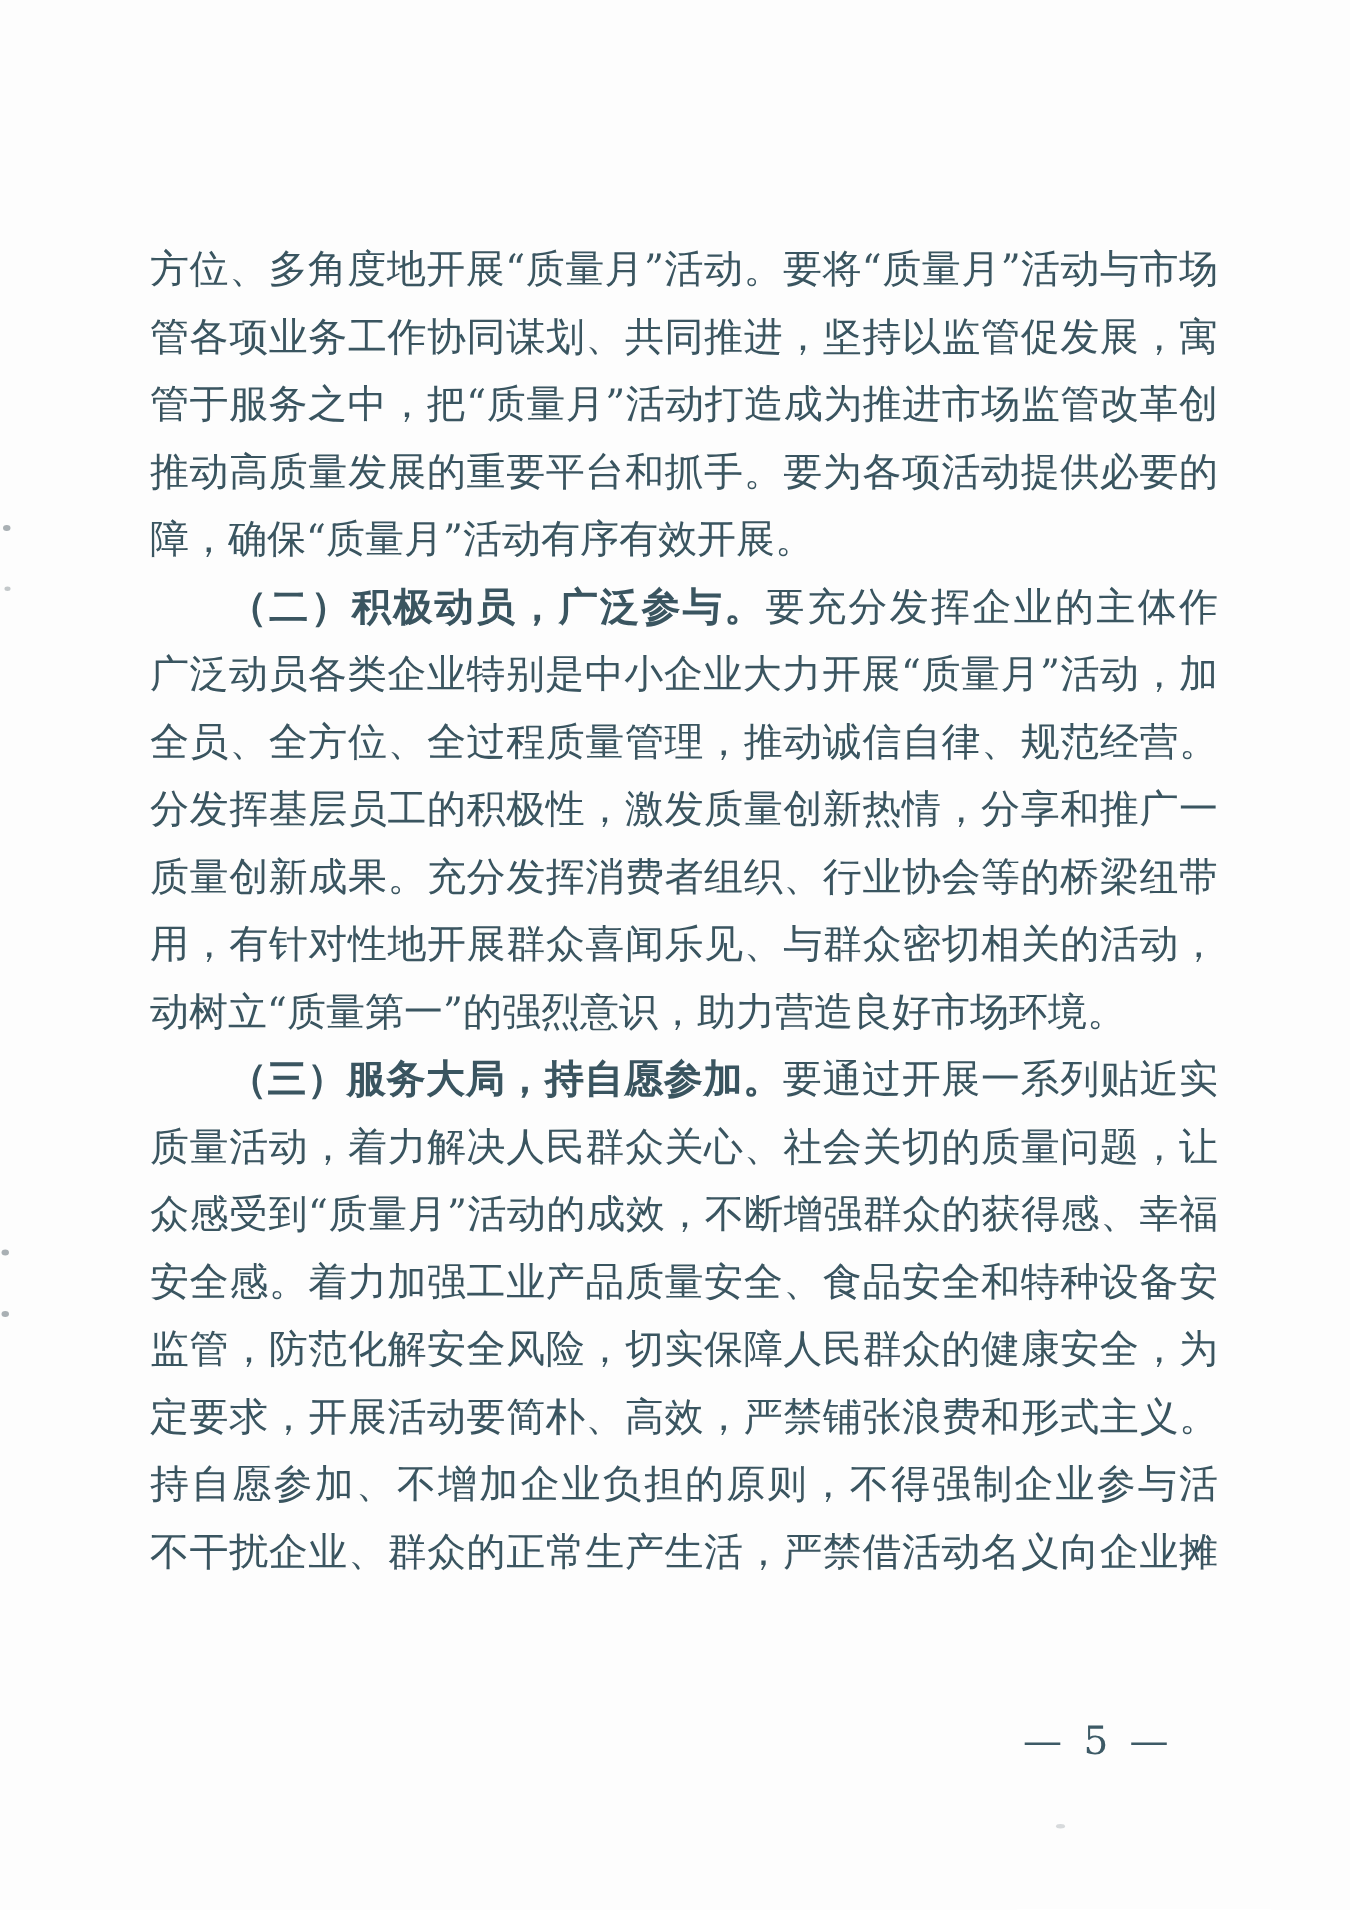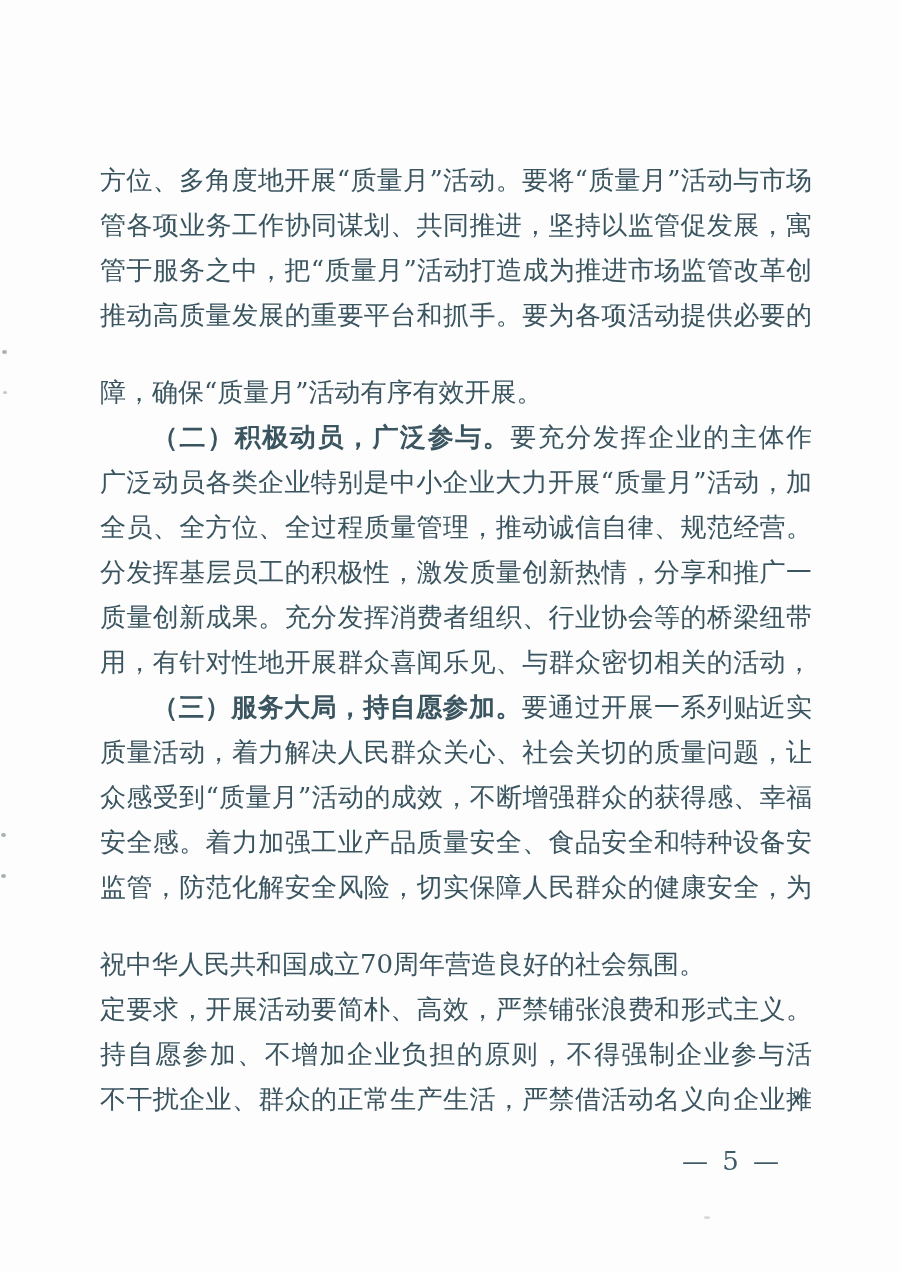--- a/index.html
+++ b/index.html
@@ -23,21 +23,20 @@
     line-height: 45px;
     font-size: 26px;
     letter-spacing: 0;
     text-align: justify;
     text-align-last: justify;
     overflow: hidden;
     white-space: normal;
   }
   .line.last {
     text-align-last: left;
-    margin-top: 32px;
   }
   .line.indent {
     text-indent: 52px;
   }
   .lead {
     font-weight: 700;
     font-family: Liberation Mono, monospace;
   }
   .page-number {
     position: absolute;
@@ -74,27 +73,27 @@
     <div class="line"><span>管于服务之中，把“质量月”活动打造成为推进市场监管改革创新、</span></div>
     <div class="line"><span>推动高质量发展的重要平台和抓手。要为各项活动提供必要的保</span></div>
     <div class="line last"><span>障，确保“质量月”活动有序有效开展。</span></div>
 
     <div class="line indent"><span class="lead">（二）积极动员，广泛参与。</span><span>要充分发挥企业的主体作用，</span></div>
     <div class="line"><span>广泛动员各类企业特别是中小企业大力开展“质量月”活动，加强</span></div>
     <div class="line"><span>全员、全方位、全过程质量管理，推动诚信自律、规范经营。充</span></div>
     <div class="line"><span>分发挥基层员工的积极性，激发质量创新热情，分享和推广一批</span></div>
     <div class="line"><span>质量创新成果。充分发挥消费者组织、行业协会等的桥梁纽带作</span></div>
     <div class="line"><span>用，有针对性地开展群众喜闻乐见、与群众密切相关的活动，推</span></div>
+    <div class="line last"><span>动树立“质量第一”的强烈意识，助力营造良好市场环境。</span></div>
 
     <div class="line indent"><span class="lead">（三）服务大局，持自愿参加。</span><span>要通过开展一系列贴近实际的</span></div>
     <div class="line"><span>质量活动，着力解决人民群众关心、社会关切的质量问题，让群</span></div>
     <div class="line"><span>众感受到“质量月”活动的成效，不断增强群众的获得感、幸福感、</span></div>
     <div class="line"><span>安全感。着力加强工业产品质量安全、食品安全和特种设备安全</span></div>
     <div class="line"><span>监管，防范化解安全风险，切实保障人民群众的健康安全，为庆</span></div>
-    <div class="line last"><span>祝中华人民共和国成立70周年营造良好的社会氛围。</span></div>
 
     <div class="line"><span>定要求，开展活动要简朴、高效，严禁铺张浪费和形式主义。坚</span></div>
     <div class="line"><span>持自愿参加、不增加企业负担的原则，不得强制企业参与活动，</span></div>
     <div class="line"><span>不干扰企业、群众的正常生产生活，严禁借活动名义向企业摊派</span></div>
   </div>
 
   <div class="page-number">— 5 —</div>
 
   <div class="speck s1"></div>
   <div class="speck s2"></div>

